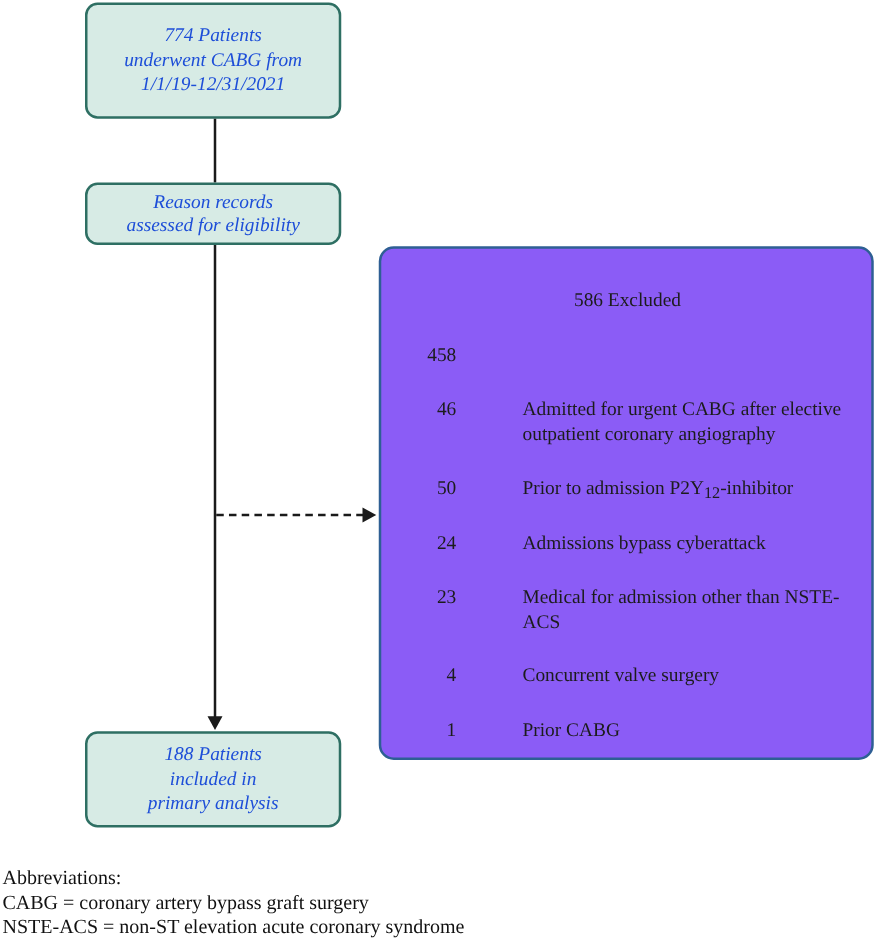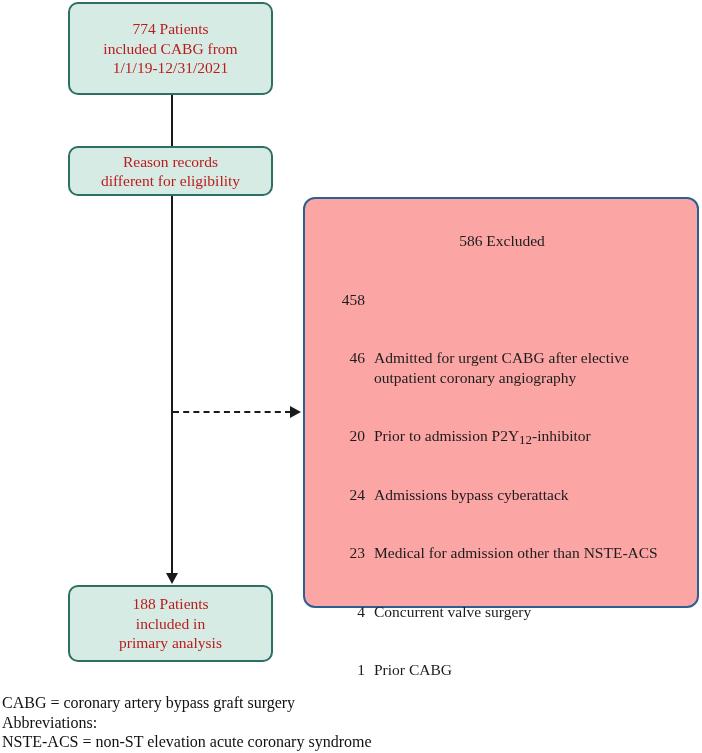--- a/index.html
+++ b/index.html
@@ -24,21 +24,22 @@
     background: #d7ebe5;
     border: 2px solid #2e6f63;
     border-radius: 10px;
     display: flex;
     flex-direction: column;
     align-items: center;
     justify-content: center;
     text-align: center;
     font-size: 15.5px;
     line-height: 19.5px;
-    color: #b91c1c;
+    color: #1d4ed8;
+    font-style: italic;
   }
   #box-enrolled  { top: 2px;   height: 93px; }
   #box-assessed  { top: 146px; height: 50px; }
   #box-included  { top: 585px; height: 77px; }
 
   
   .vline {
     position: absolute;
     left: 171px;
     width: 2px;
@@ -73,35 +74,36 @@
     border-left: 11px solid #1a1a1a;
   }
 
   
   .excluded-box {
     position: absolute;
     left: 303px;
     top: 197px;
     width: 396px;
     height: 411px;
-    background: #fca5a5;
+    background: #8b5cf6;
     border: 2px solid #2e5f94;
     border-radius: 12px;
     padding: 32px 18px 14px 20px;
     font-size: 15.5px;
     line-height: 19.5px;
     color: #1c1c1c;
   }
   .excluded-title {
     text-align: center;
     margin-bottom: 0;
   }
   .ex-row {
     display: flex;
-    margin-top: 39px;
+    margin-top: 24px;
+    gap: 44px;
   }
   .ex-num {
     width: 40px;
     flex: 0 0 40px;
     text-align: right;
     margin-right: 9px;
   }
   .ex-text {
     flex: 1;
     max-width: 305px;
@@ -122,29 +124,29 @@
     color: #111111;
   }
 </style>
 </head>
 <body>
 
 <div class="canvas">
 
   <div class="teal-box" id="box-enrolled">
     <div>774 Patients</div>
-    <div>included CABG from</div>
+    <div>underwent CABG from</div>
     <div>1/1/19-12/31/2021</div>
   </div>
 
   <div class="vline" id="line-top"></div>
 
   <div class="teal-box" id="box-assessed">
     <div>Reason records</div>
-    <div>different for eligibility</div>
+    <div>assessed for eligibility</div>
   </div>
 
   <div class="vline" id="line-main"></div>
   <div class="arrow-down"></div>
 
   <div class="dashed-line"></div>
   <div class="arrow-right"></div>
 
   <div class="excluded-box">
     <div class="excluded-title">586 Excluded</div>
@@ -152,21 +154,21 @@
     <div class="ex-row">
       <span class="ex-num">458</span>
     </div>
 
     <div class="ex-row">
       <span class="ex-num">46</span>
       <span class="ex-text"><span>Admitted for urgent CABG after elective outpatient coronary angiography</span></span>
     </div>
 
     <div class="ex-row">
-      <span class="ex-num">20</span>
+      <span class="ex-num">50</span>
       <span class="ex-text"><span>Prior to admission P2Y</span><sub>12</sub><span>-inhibitor</span></span>
     </div>
 
     <div class="ex-row">
       <span class="ex-num">24</span>
       <span class="ex-text"><span>Admissions bypass cyberattack</span></span>
     </div>
 
     <div class="ex-row">
       <span class="ex-num">23</span>
@@ -184,18 +186,18 @@
     </div>
   </div>
 
   <div class="teal-box" id="box-included">
     <div>188 Patients</div>
     <div>included in</div>
     <div>primary analysis</div>
   </div>
 
   <div class="abbr">
+    <div>Abbreviations:</div>
     <div>CABG = coronary artery bypass graft surgery</div>
-    <div>Abbreviations:</div>
     <div>NSTE-ACS = non-ST elevation acute coronary syndrome</div>
   </div>
 
 </div>
 
 </body></html>

